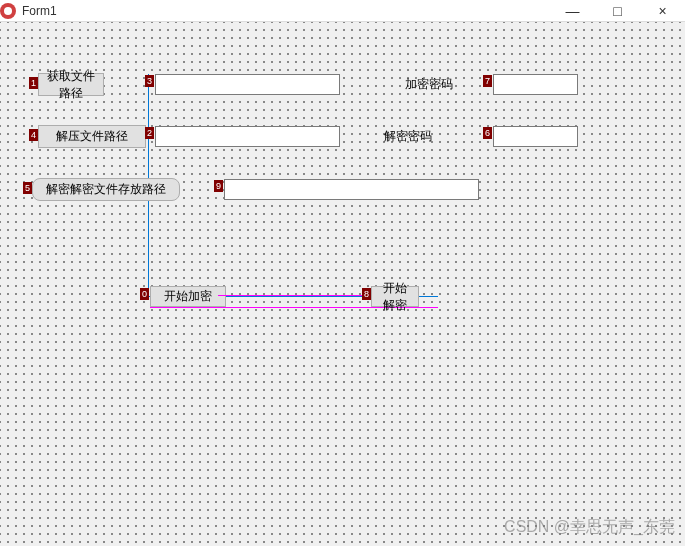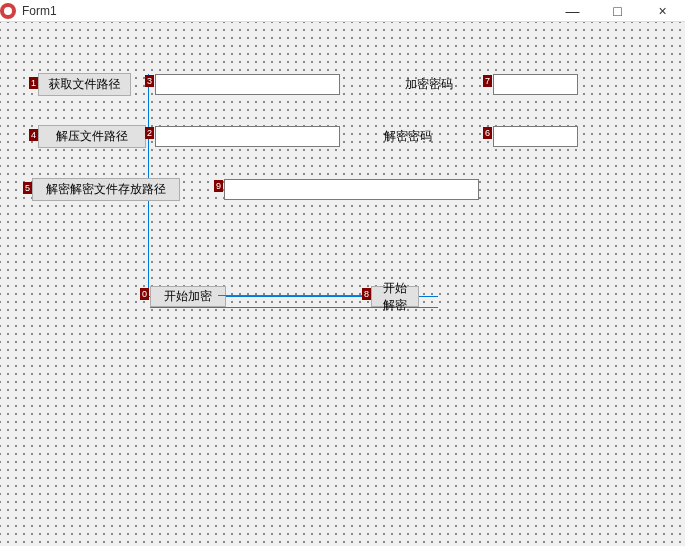--- a/index.html
+++ b/index.html
@@ -130,47 +130,48 @@
     <div class="win-btn">×</div>
   </div>
 </div>
 
 <div class="designer-surface">
 
   <div class="selection-line sel-v" style="left:148px; top:52px; height:222px;"></div>
   <div class="selection-line sel-h" style="left:148px; top:274px; width:290px;"></div>
 
   <div class="tag" style="left:29px; top:55px;">1</div>
-  <div class="ctrl btn" style="left:38px; top:51px; width:93px; height:23px;">获取文件路径</div>
+  <div class="ctrl btn" style="left:38px; top:51px; width:66px; height:23px;">获取文件路径</div>
 
   <div class="tag" style="left:145px; top:53px;">3</div>
   <input class="ctrl textbox" style="left: 155px; top: 52px; width: 185px;" value="">
 
   <div class="ctrl label" style="left:405px; top:54px;">加密密码</div>
   <div class="tag" style="left:483px; top:53px;">7</div>
   <input class="ctrl textbox" style="left: 493px; top: 52px; width: 85px;" value="">
 
   <div class="tag" style="left:29px; top:107px;">4</div>
   <div class="ctrl btn" style="left:38px; top:103px; width:108px; height:23px;">解压文件路径</div>
 
   <div class="tag" style="left:145px; top:105px;">2</div>
   <input class="ctrl textbox" style="left: 155px; top: 104px; width: 185px;" value="">
 
   <div class="ctrl label" style="left:384px; top:106px;">解密密码</div>
   <div class="tag" style="left:483px; top:105px;">6</div>
   <input class="ctrl textbox" style="left: 493px; top: 104px; width: 85px;" value="">
 
   <div class="tag" style="left:23px; top:160px;">5</div>
-  <div class="ctrl btn" style="left:32px; top:156px; width:148px; height:23px;">解密解密文件存放路径</div>
+  <div class="ctrl btn" style="left:32px; top:156px; width:148px; height:23px;border-radius:8px;">解密解密文件存放路径</div>
 
   <div class="tag" style="left:214px; top:158px;">9</div>
   <input class="ctrl textbox" style="left: 224px; top: 157px; width: 255px;" value="">
 
   <div class="tag" style="left:140px; top:266px;">0</div>
   <div class="ctrl btn" style="left:150px; top:264px; width:76px; height:21px;">开始加密</div>
 
   <div class="magenta-line" style="left:218px; top:273px; width:152px;"></div>
   <div class="magenta-line" style="left:150px; top:285px; width:288px;"></div>
 
   <div class="tag" style="left:362px; top:266px;">8</div>
   <div class="ctrl btn" style="left:371px; top:264px; width:48px; height:21px;">开始解密</div>
 
+  <div class="watermark">CSDN @幸思无声_东莞</div>
 </div>
 
 </body></html>

